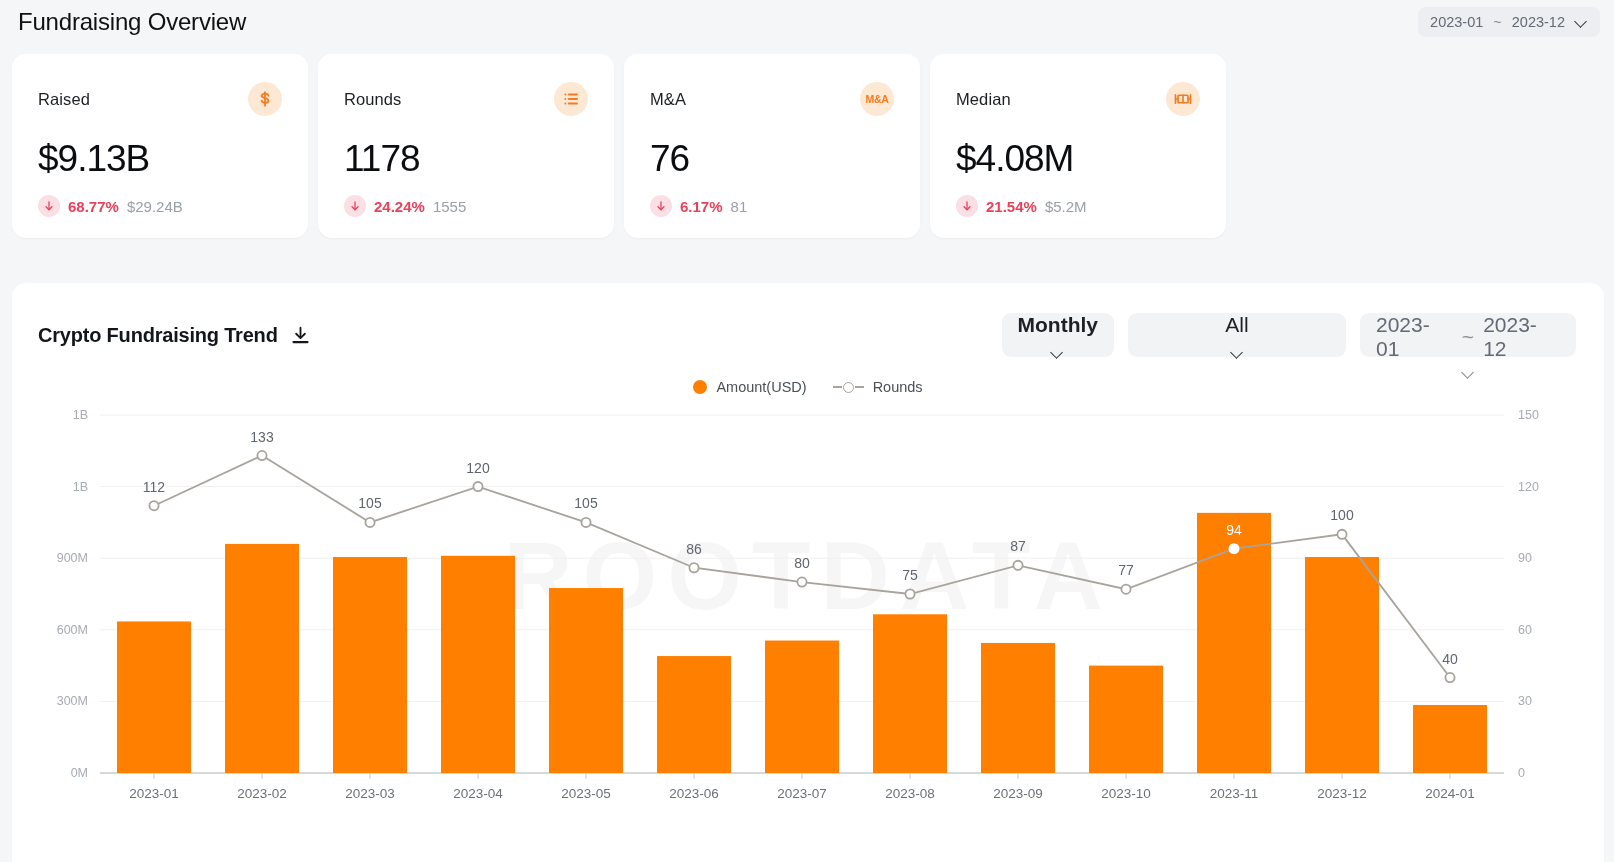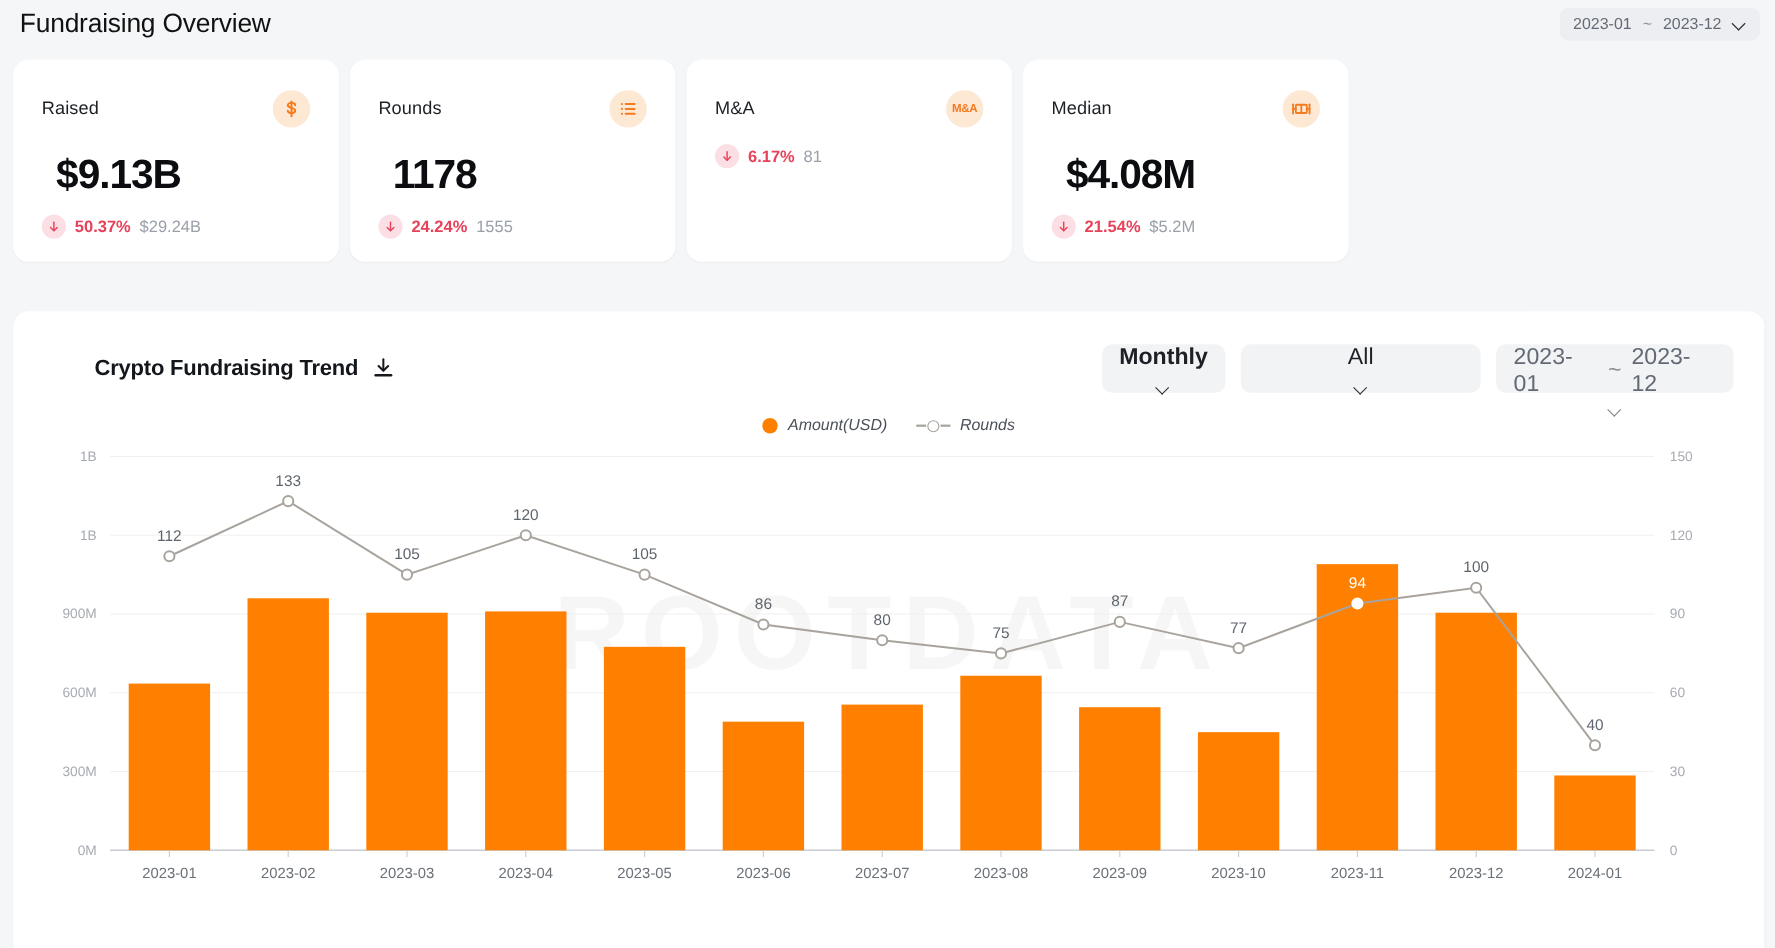--- a/index.html
+++ b/index.html
@@ -60,21 +60,21 @@
   .card-label { font-size: 16.5px; color: #1c1f24; font-weight: 500; letter-spacing: 0.1px; }
   .card-icon {
     width: 34px; height: 34px; border-radius: 50%;
     background: #fde8d4;
     display: flex; align-items: center; justify-content: center;
     color: #f47b20;
     flex: 0 0 auto;
   }
   .card-value {
     margin-top: 22px;
-    font-size: 37px; font-weight: 700; color: #0b0d10; letter-spacing: -1px; margin-left: 13px;
+    font-size: 37px; font-weight: 400; color: #0b0d10; letter-spacing: -1px;
   }
   .card-delta {
     margin-top: 15px;
     display: flex; align-items: center; gap: 8px;
     font-size: 15px;
   }
   .delta-badge {
     width: 22px; height: 22px; border-radius: 50%;
     background: #fcdfe4;
     display: flex; align-items: center; justify-content: center;
@@ -90,41 +90,41 @@
     width: 1592px; height: 600px;
     background: #fff;
     border-radius: 14px;
     box-shadow: 0 1px 2px rgba(16,24,40,0.04);
     overflow: hidden;
   }
   .chart-head {
     display: flex; align-items: center; justify-content: space-between;
     padding: 30px 28px 0 26px;
   }
-  .chart-title-wrap { display: flex; align-items: flex-start; gap: 12px; margin-left: 48px; }
+  .chart-title-wrap { display: flex; align-items: center; gap: 12px; }
   .chart-title { font-size: 20px; font-weight: 700; color: #13161a; letter-spacing: -0.2px; }
   .download-icon { width: 21px; height: 21px; color: #15181c; cursor: pointer; }
   .chart-controls { display: flex; align-items: center; gap: 14px; }
   .ctl {
     background: #f1f3f5; border-radius: 9px;
     height: 44px; display: flex; align-items: center;
     padding: 0 16px; font-size: 21px; color: #1d2025; font-weight: 600;
     gap: 10px; cursor: pointer; flex-direction: column;
   }
   .ctl.select { width: 218px; justify-content: space-between; font-weight: 500; }
   .ctl.daterange { width: 216px; justify-content: space-between; color: #636a75; font-weight: 400; gap: 6px; }
   .ctl.daterange .rg { display: flex; gap: 9px; align-items: center; }
   .ctl.daterange .tilde { color: #8b919b; }
 
   
   .legend {
     display: flex; align-items: center; justify-content: center;
     gap: 26px; margin-top: 22px;
   }
-  .lg-item { display: flex; align-items: center; gap: 9px; font-size: 14.5px; color: #4b5158; font-style: italic; }
+  .lg-item { display: flex; align-items: center; gap: 9px; font-size: 14.5px; color: #4b5158; }
   .lg-dot { width: 14px; height: 14px; border-radius: 50%; background: #ff8000; }
   .lg-line { display: flex; align-items: center; }
   .lg-line .seg { width: 9px; height: 1.6px; background: #a8a39c; }
   .lg-line .ring {
     width: 11px; height: 11px; border-radius: 50%;
     border: 1.8px solid #a8a39c; background: #fff; margin: 0 1px;
   }
 
   
   .plot-wrap { position: relative; width: 1592px; height: 430px; margin-top: 6px; }
@@ -164,21 +164,21 @@
       </div>
     </div>
     <div class="card-value">$9.13B</div>
     <div class="card-delta">
       <span class="delta-badge">
         <svg width="12" height="12" viewBox="0 0 24 24" fill="none" stroke="#e8415a" stroke-width="2.6" stroke-linecap="round" stroke-linejoin="round">
           <path d="M12 4v15"></path>
             <path d="M6 13.5l6 6 6-6"></path>
         </svg>
       </span>
-      <span class="delta-pct">50.37%</span>
+      <span class="delta-pct">68.77%</span>
       <span class="delta-prev">$29.24B</span>
     </div>
   </div>
 
   <div class="card">
     <div class="card-top">
       <div class="card-label">Rounds</div>
       <div class="card-icon">
         <svg width="18" height="18" viewBox="0 0 24 24" fill="none" stroke="currentColor" stroke-width="2.4" stroke-linecap="round">
           <path d="M9 6h11"></path>
@@ -203,20 +203,21 @@
     </div>
   </div>
 
   <div class="card">
     <div class="card-top">
       <div class="card-label">M&amp;A</div>
       <div class="card-icon">
         <span style="font-size:10.5px;font-weight:700;letter-spacing:-0.3px;">M&amp;A</span>
       </div>
     </div>
+    <div class="card-value">76</div>
     <div class="card-delta">
       <span class="delta-badge">
         <svg width="12" height="12" viewBox="0 0 24 24" fill="none" stroke="#e8415a" stroke-width="2.6" stroke-linecap="round" stroke-linejoin="round">
           <path d="M12 4v15"></path>
             <path d="M6 13.5l6 6 6-6"></path>
         </svg>
       </span>
       <span class="delta-pct">6.17%</span>
       <span class="delta-prev">81</span>
     </div>

